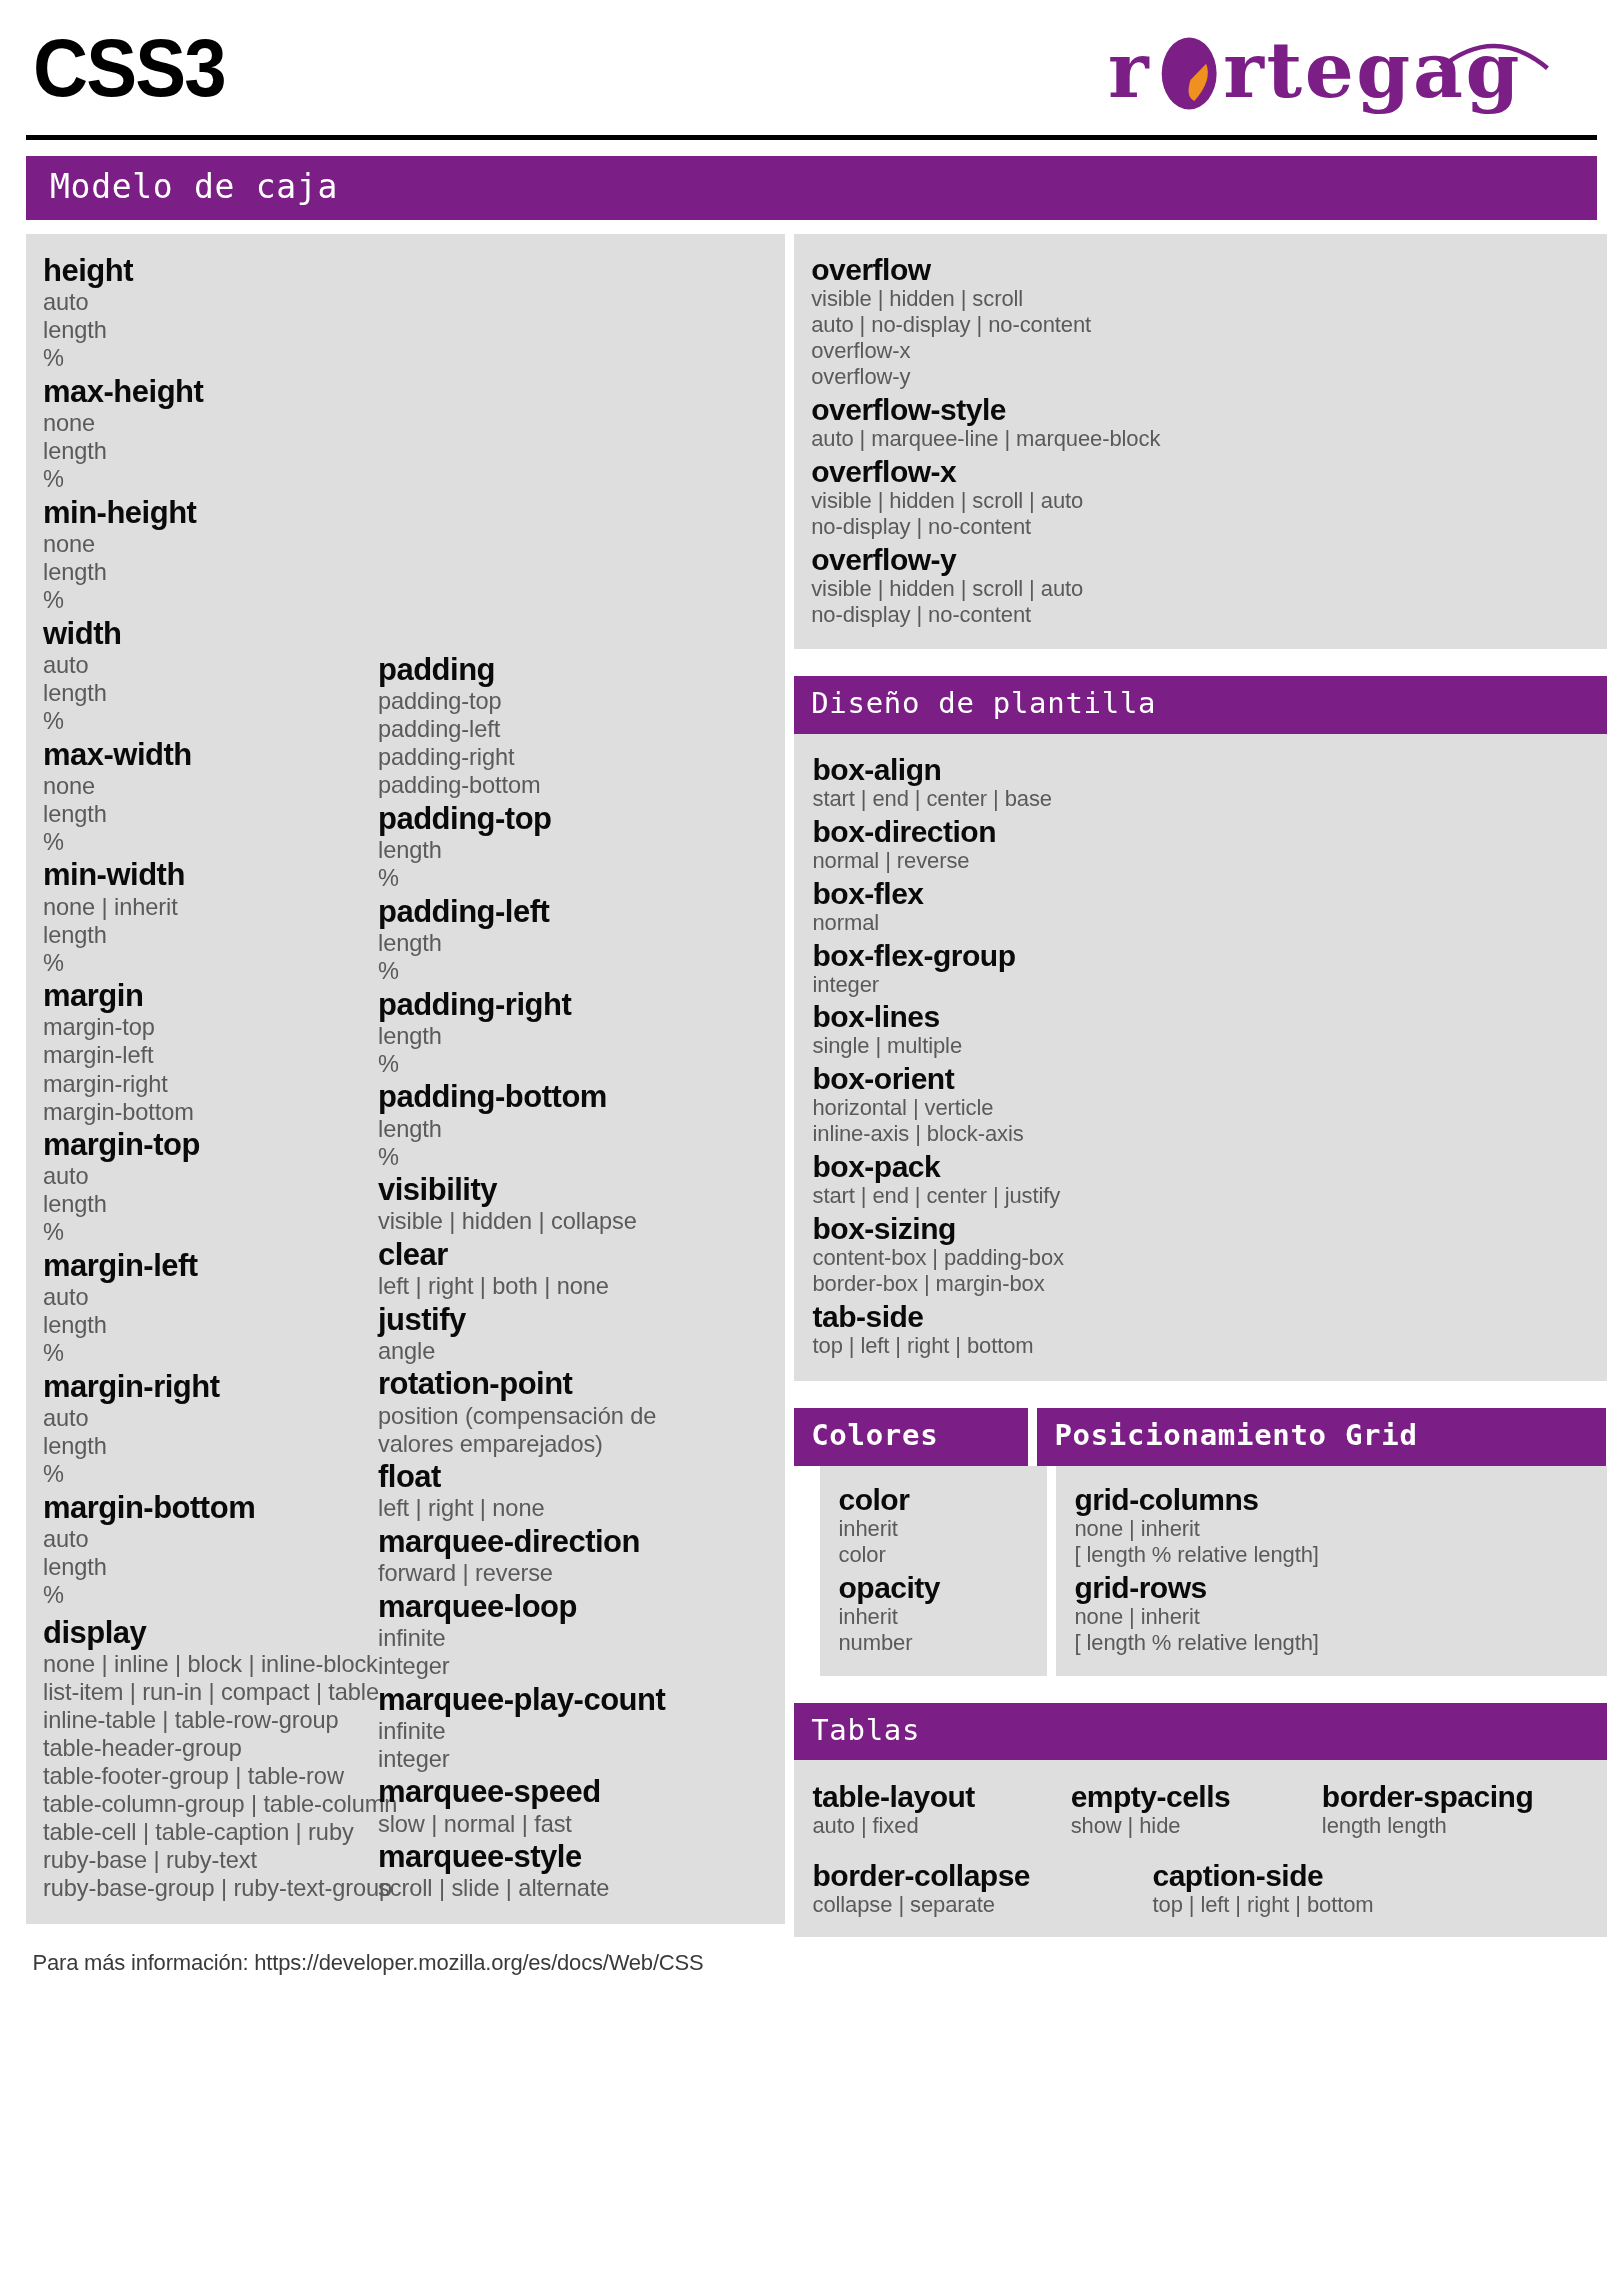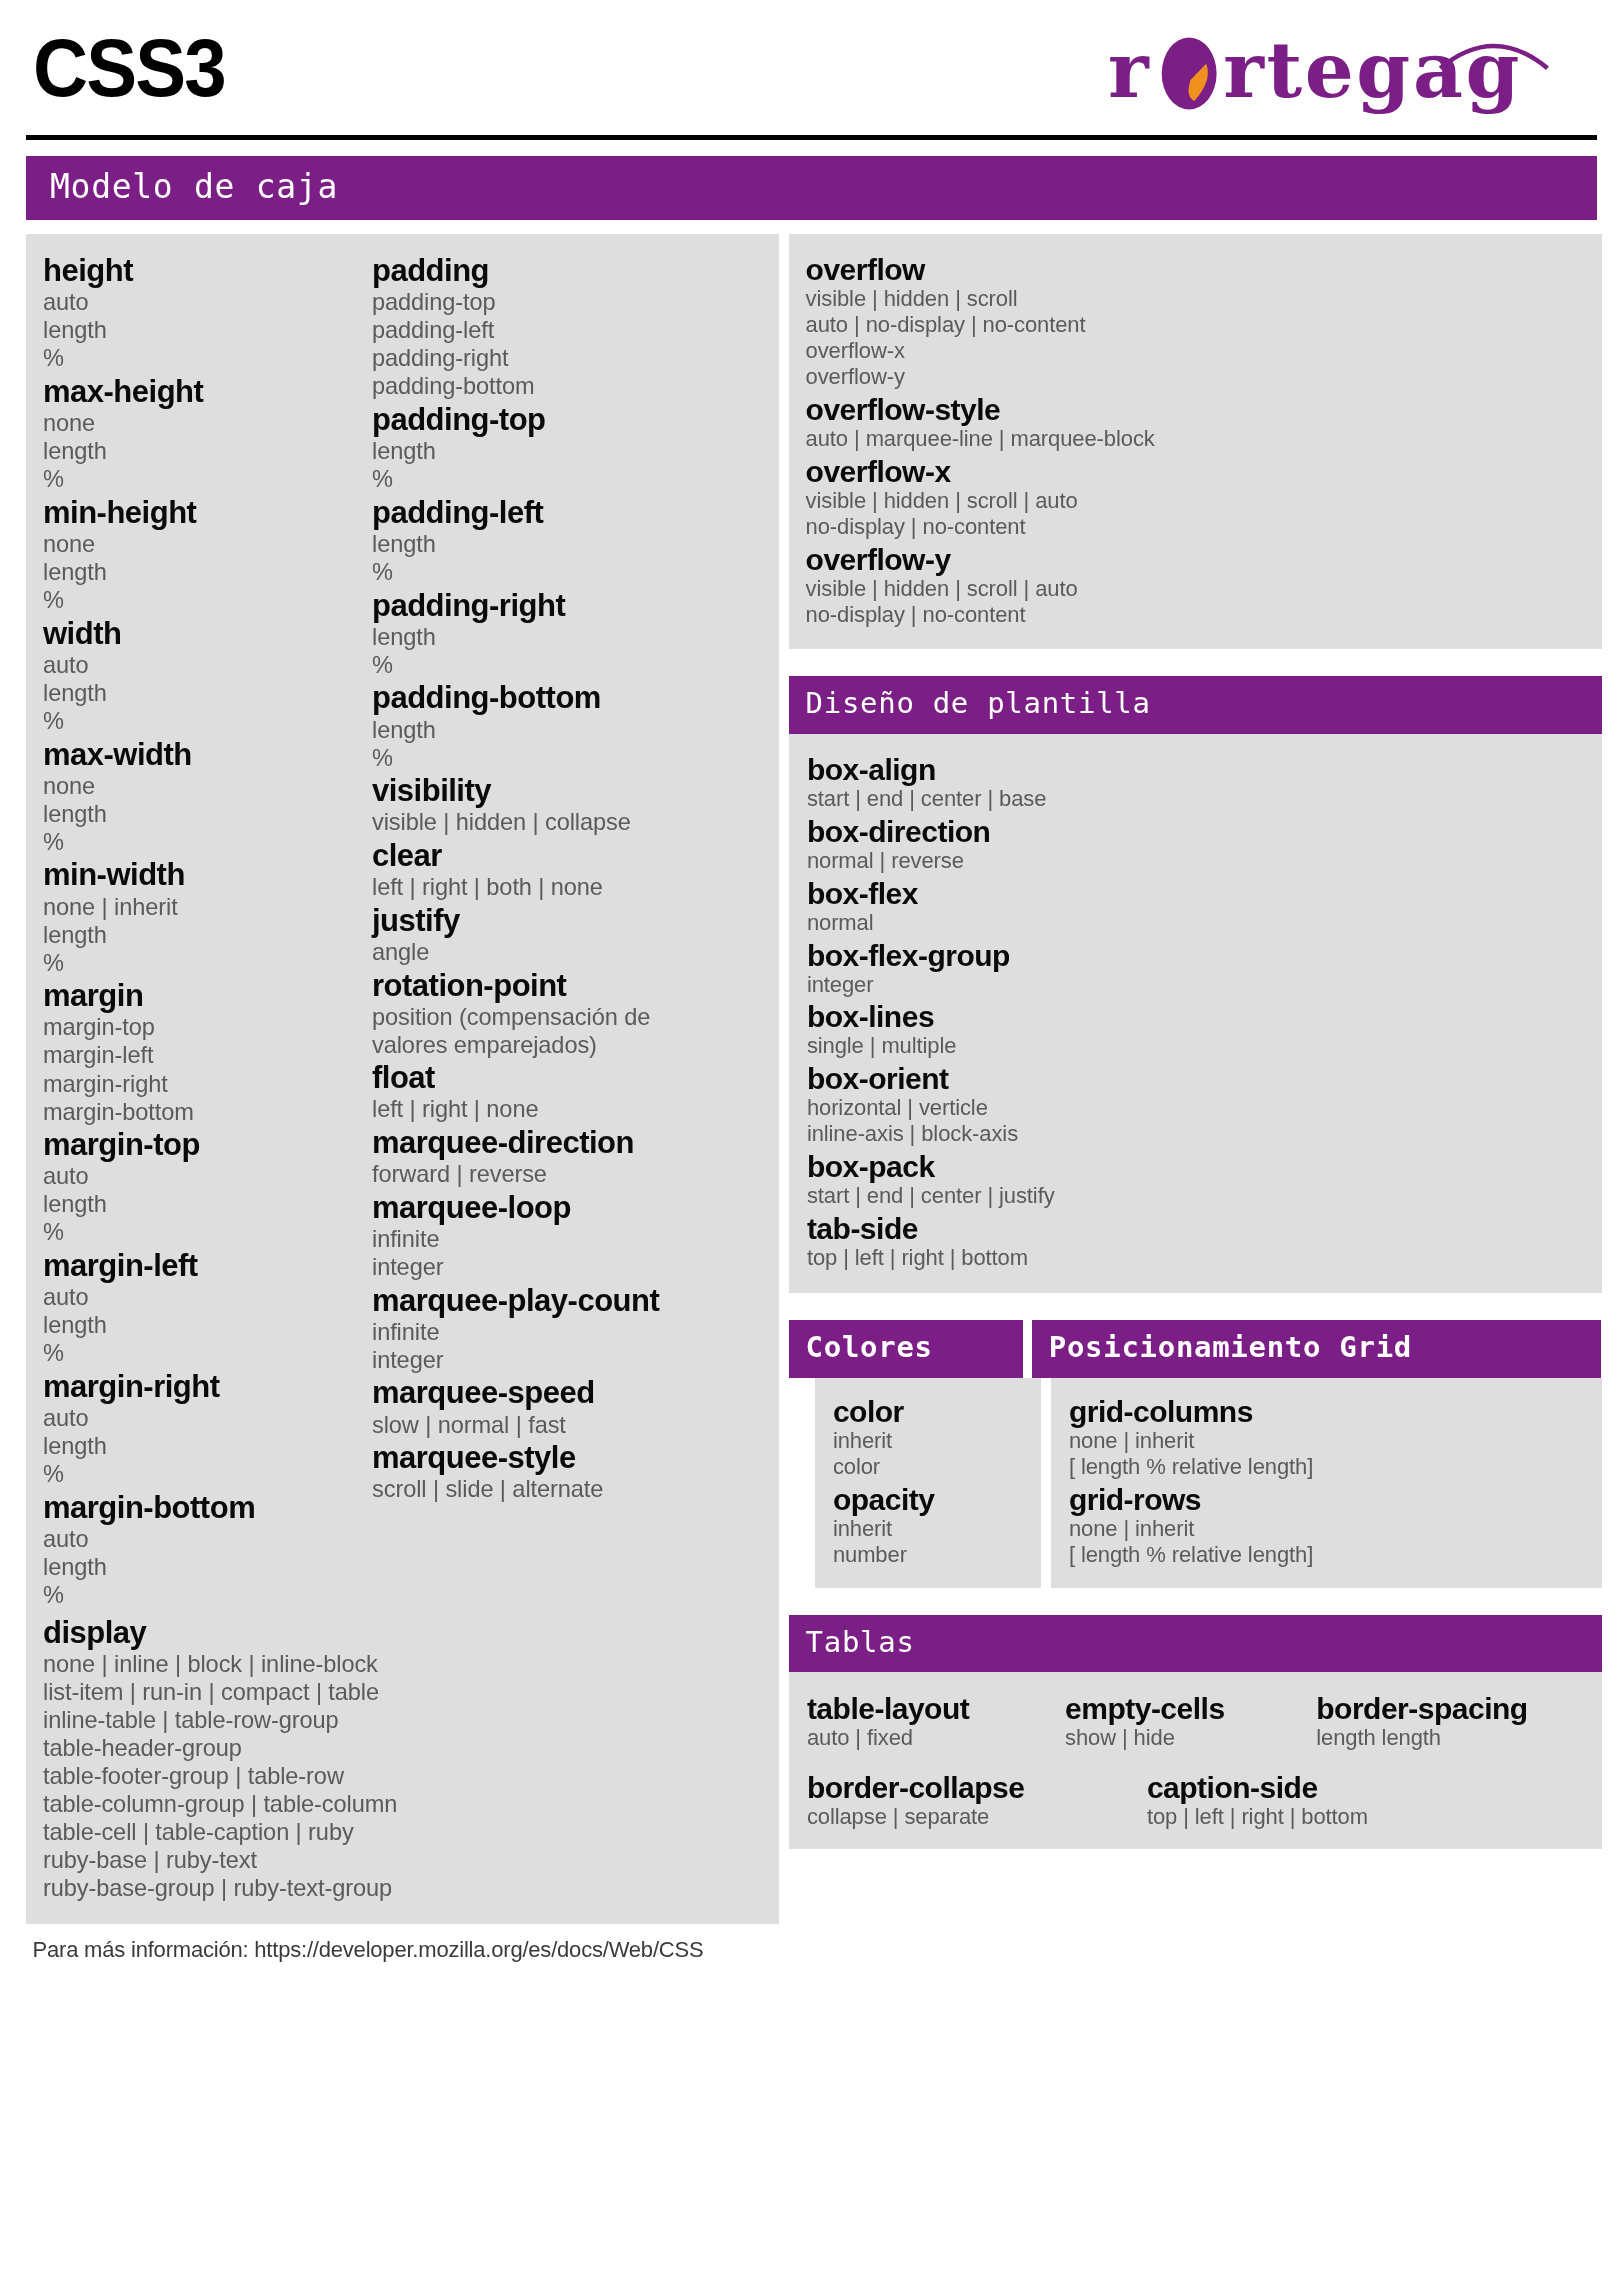--- a/index.html
+++ b/index.html
@@ -69,21 +69,22 @@
     display: flex;
     gap: 9.2px;
     margin-top: 14.4px;
     align-items: flex-start;
   }
   .panel-left {
     width: 759px;
     background: #dedede;
     padding: 17px 14.4px 22px 17px;
     display: flex;
-    gap: 8px;
+    gap: 14px;
+    align-items: flex-end;
   }
   .col { }
   .col-1 { width: 321px; }
   .col-2 { width: 393px; }
 
   .panel-right {
     width: 813px;
     display: flex;
     flex-direction: column;
     gap: 27px;
@@ -390,20 +391,25 @@
           <div class="indent">
             <div class="prop">box-orient</div>
             <div class="val">horizontal | verticle</div>
             <div class="val">inline-axis | block-axis</div>
           </div>
           <div class="indent">
             <div class="prop">box-pack</div>
             <div class="val">start | end | center | justify</div>
           </div>
           <div class="indent">
+            <div class="prop">box-sizing</div>
+            <div class="val">content-box | padding-box</div>
+            <div class="val">border-box | margin-box</div>
+          </div>
+          <div class="indent">
             <div class="prop">tab-side</div>
             <div class="val">top | left | right | bottom</div>
           </div>
         </div>
       </div>
 
       <div>
         <div class="duo-head">
           <div class="bar bar-sm duo-a">Colores</div>
           <div class="bar bar-sm duo-b">Posicionamiento Grid</div>

